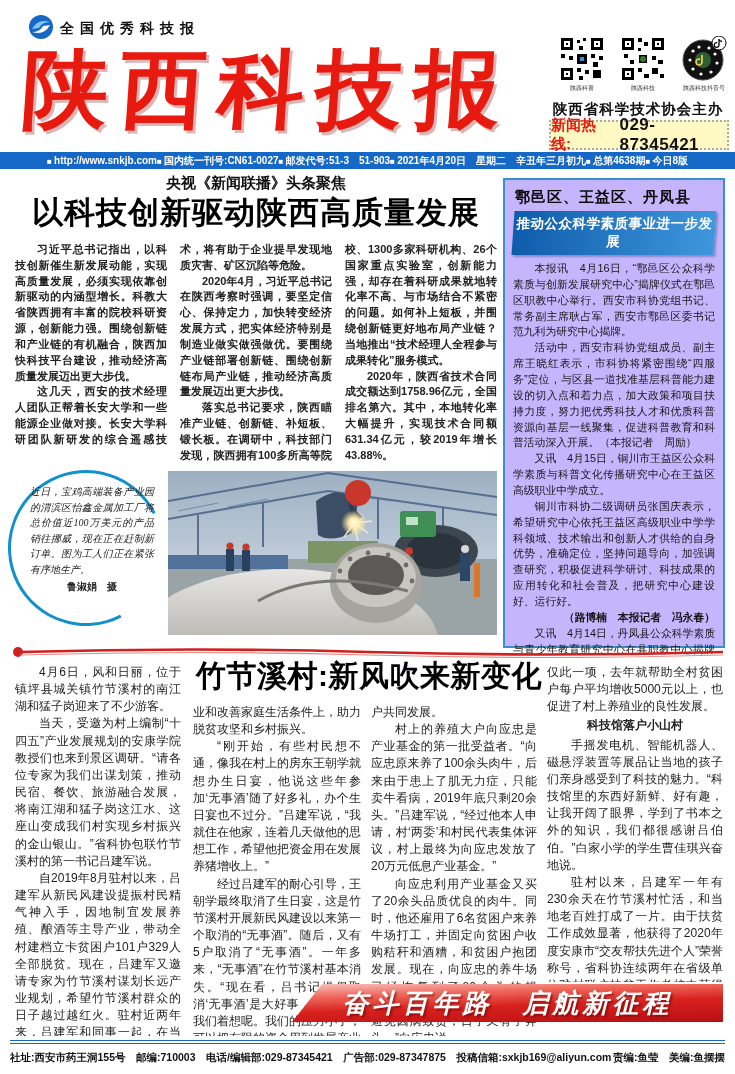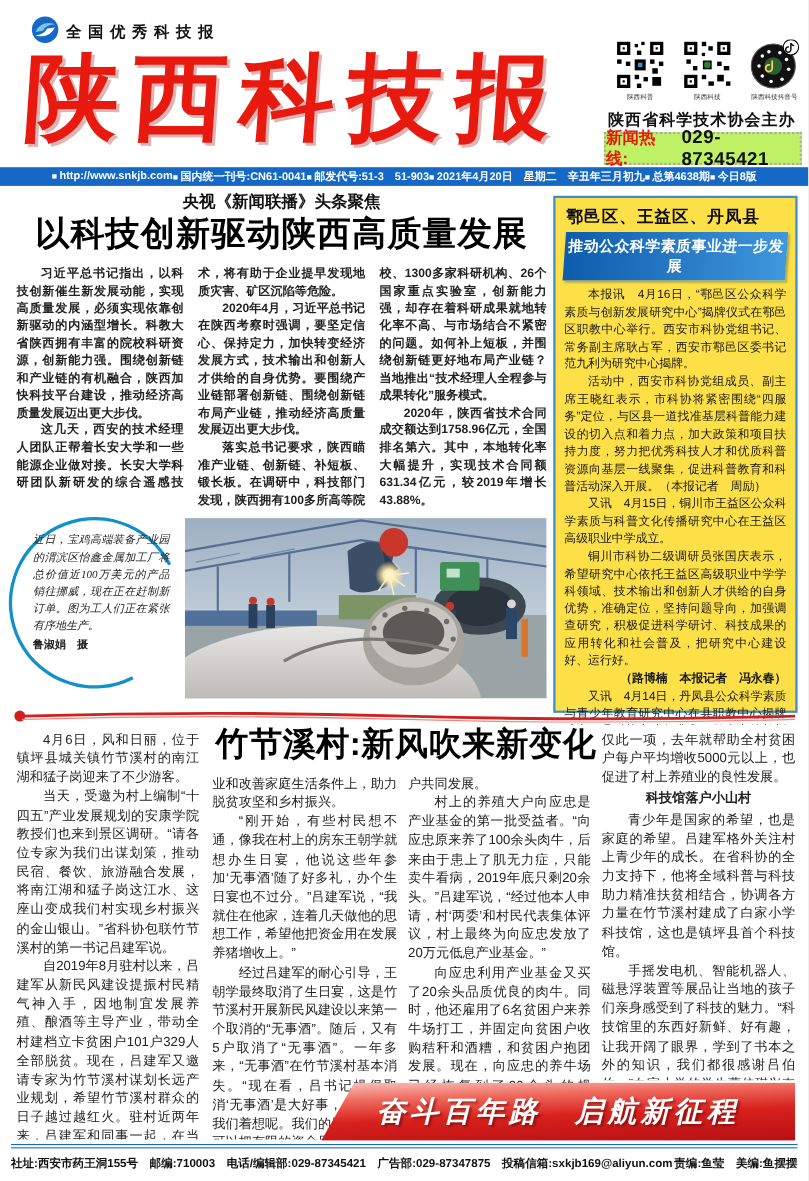--- a/index.html
+++ b/index.html
@@ -13,21 +13,21 @@
   .masthead{position:absolute;left:22px;top:30px;width:530px;height:122px;
             font-family:"DejaVu Serif",serif;font-weight:bold;font-size:86px;line-height:118px;
             color:#e8190f;letter-spacing:12px;text-shadow:3px 3px 0 rgba(140,10,5,.30);
             transform:skewX(-4deg);white-space:nowrap;}
   .qr-row{position:absolute;left:558px;top:36px;width:170px;display:flex;justify-content:space-between;}
   .qr{width:48px;display:flex;flex-direction:column;align-items:center;}
   .qr-label{font-size:6px;color:#333;margin-top:2px;white-space:nowrap;}
   .organizer{position:absolute;left:548px;top:100px;width:180px;text-align:center;
              font-size:14.5px;font-weight:bold;letter-spacing:1px;color:#111;}
   .hotline{position:absolute;left:549px;top:120px;width:176px;height:26px;border:2px dotted #aaa;
-           display:flex;align-items:center;justify-content:center;gap:8px;background:#bef264;}
+           display:flex;align-items:center;justify-content:center;gap:8px;background:#fef9c3;}
   .hotline-label{color:#e8190f;font-weight:bold;font-size:15px;}
   .hotline-num{color:#111;font-weight:bold;font-size:17px;letter-spacing:.5px;}
   .info-bar{position:absolute;left:0;top:152px;width:735px;height:17px;background:#1668c7;
             display:flex;align-items:center;justify-content:center;
             color:#fff;font-size:10px;font-weight:bold;white-space:nowrap;}
   .info-bar span::before{content:"■ ";font-size:8px;}
 
   
   .main-kicker{position:absolute;left:15px;top:174px;width:482px;text-align:center;
                font-size:15px;font-weight:bold;color:#111;}
@@ -36,26 +36,26 @@
   .main-cols{position:absolute;left:15px;top:242px;width:482px;height:228px;
              column-count:3;column-gap:13px;overflow:hidden;
              font-size:11px;line-height:1.44;text-align:justify;color:#222;}
   .main-cols p{text-indent:2em;font-weight:bold;}
 
   
   .cap-circle{position:absolute;left:8px;top:470px;width:150px;height:150px;border-radius:50%;
               border:3px solid #1191cb;border-right-color:transparent;transform:rotate(18deg);}
   .cap-text{position:absolute;left:30px;top:484px;width:124px;font-family:"Liberation Serif",serif;
             font-style:italic;font-size:10px;line-height:1.55;color:#222;text-align:justify;}
-  .cap-credit{text-align:left;font-weight:bold;font-style:normal;margin-top:2px;}
+  .cap-credit{text-align:center;font-weight:bold;font-style:normal;margin-top:2px;}
   .photo{position:absolute;left:168px;top:471px;width:329px;height:164px;overflow:hidden;}
 
   
   .right-box{position:absolute;left:503px;top:178px;width:222px;height:470px;box-sizing:border-box;
-             background:#fde047;border:2px solid #3a8fd0;padding:7px 8px;}
+             background:#c4b5fd;border:2px solid #3a8fd0;padding:7px 8px;}
   .rb-kicker{font-size:15px;font-weight:bold;color:#0b0b0b;letter-spacing:1px;margin:1px 0 4px 2px;}
   .rb-headline{background:linear-gradient(90deg,#0e5cab,#3f97dd);color:#fff;font-weight:bold;
                font-size:13.5px;text-align:center;padding:4px 0;letter-spacing:.5px;
                transform:skewX(-4deg);box-shadow:2px 2px 2px rgba(0,40,90,.3);}
   .rb-body{margin-top:6px;font-size:10.8px;line-height:1.47;text-align:justify;color:#161616;
            height:398px;overflow:hidden;}
   .rb-body p{text-indent:2em;}
   .rb-body p.byline{text-indent:0;text-align:right;font-weight:bold;}
 
   
@@ -67,21 +67,21 @@
   .bcol{position:absolute;font-size:12px;line-height:1.43;text-align:justify;color:#222;overflow:hidden;}
   .bcol p{text-indent:2em;}
   .bcol p.cont{text-indent:0;}
   .bcol p.sub{text-indent:0;text-align:center;font-weight:bold;margin:2px 0;}
   .bcol1{left:15px;top:664px;width:166px;height:372px;}
   .bcol2{left:193px;top:704px;width:168px;height:332px;}
   .bcol3{left:371px;top:704px;width:166px;height:332px;}
   .bcol4{left:547px;top:664px;width:176px;height:318px;}
 
   
-  .banner{position:absolute;left:292px;top:984px;width:431px;height:53px;
+  .banner{position:absolute;left:292px;top:984px;width:431px;height:38px;
           background:linear-gradient(178deg,#f7c6c2 0%,#ef6a5d 26%,#d8211d 55%,#b80f14 100%);
           clip-path:polygon(7% 0,100% 0,100% 100%,0 100%);
           display:flex;align-items:center;justify-content:center;}
   .banner-text{color:#fff;font-weight:bold;font-size:26px;letter-spacing:4px;
                font-style:italic;text-shadow:2px 2px 2px rgba(90,0,0,.5);white-space:nowrap;}
 
   
   .footer{position:absolute;left:10px;top:1040px;width:715px;border-top:4px double #1668c7;
           padding-top:7px;display:flex;justify-content:space-between;
           font-size:10.5px;font-weight:bold;color:#111;white-space:nowrap;}
@@ -188,33 +188,33 @@
 
   <div class="organizer">陕西省科学技术协会主办</div>
 
   <div class="hotline">
     <span class="hotline-label">新闻热线:</span>
     <span class="hotline-num">029-87345421</span>
   </div>
 
   <div class="info-bar">
     <span>http://www.snkjb.com</span>
-    <span>国内统一刊号:CN61-0041</span>
+    <span>国内统一刊号:CN61-0027</span>
     <span>邮发代号:51-3　51-903</span>
     <span>2021年4月20日　星期二　辛丑年三月初九</span>
     <span>总第4638期</span>
     <span>今日8版</span>
   </div>
 
   <div class="main-kicker">央视《新闻联播》头条聚焦</div>
   <div class="main-headline">以科技创新驱动陕西高质量发展</div>
   <div class="main-cols">
       <p>习近平总书记指出，以科技创新催生新发展动能，实现高质量发展，必须实现依靠创新驱动的内涵型增长。科教大省陕西拥有丰富的院校科研资源，创新能力强。围绕创新链和产业链的有机融合，陕西加快科技平台建设，推动经济高质量发展迈出更大步伐。</p>
       <p>这几天，西安的技术经理人团队正帮着长安大学和一些能源企业做对接。长安大学科研团队新研发的综合遥感技术，将有助于企业提早发现地质灾害、矿区沉陷等危险。</p>
-      <p>2020年4月，习近平总书记在陕西考察时强调，要坚定信心、保持定力，加快转变经济发展方式，技术输出和创新人才供给的自身优势。要围绕产业链部署创新链、围绕创新链布局产业链，推动经济高质量发展迈出更大步伐。</p>
+      <p>2020年4月，习近平总书记在陕西考察时强调，要坚定信心、保持定力，加快转变经济发展方式，把实体经济特别是制造业做实做强做优。要围绕产业链部署创新链、围绕创新链布局产业链，推动经济高质量发展迈出更大步伐。</p>
       <p>落实总书记要求，陕西瞄准产业链、创新链、补短板、锻长板。在调研中，科技部门发现，陕西拥有100多所高等院校、1300多家科研机构、26个国家重点实验室，创新能力强，却存在着科研成果就地转化率不高、与市场结合不紧密的问题。如何补上短板，并围绕创新链更好地布局产业链？当地推出“技术经理人全程参与成果转化”服务模式。</p>
       <p>2020年，陕西省技术合同成交额达到1758.96亿元，全国排名第六。其中，本地转化率大幅提升，实现技术合同额631.34亿元，较2019年增长43.88%。</p>
     </div>
 
   <div class="cap-circle"></div>
   <div class="cap-text">
     <span>近日，宝鸡高端装备产业园的渭滨区怡鑫金属加工厂将总价值近100万美元的产品销往挪威，现在正在赶制新订单。图为工人们正在紧张有序地生产。</span>
     <div class="cap-credit">鲁淑娟　摄</div>
   </div>
 
@@ -328,21 +328,20 @@
     </div>
   <div class="bcol bcol3">
       <p class="cont">户共同发展。</p>
       <p>村上的养殖大户向应忠是产业基金的第一批受益者。“向应忠原来养了100余头肉牛，后来由于患上了肌无力症，只能卖牛看病，2019年底只剩20余头。”吕建军说，“经过他本人申请，村‘两委’和村民代表集体评议，村上最终为向应忠发放了20万元低息产业基金。”</p>
       <p>向应忠利用产业基金又买了20余头品质优良的肉牛。同时，他还雇用了6名贫困户来养牛场打工，并固定向贫困户收购秸秆和酒糟，和贫困户抱团发展。现在，向应忠的养牛场已经恢复到了80余头的规模。“感谢吕书记的帮助，让我避免因病致贫，日子又有了奔头。”向应忠说。</p>
       <p>现在，竹节溪村建立了“党支部+经济体+贫困户”的发展机制，充分发挥公司、专业合作社、大户等带动作用，因地制宜发展养殖、腊肉、酿酒等产业，通过签订认购协议，以略高于市场价的方式向贫困户收购原材料、购买劳动力服务，带动贫困户实现长期增产增收。</p>
     </div>
   <div class="bcol bcol4">
       <p class="cont">仅此一项，去年就帮助全村贫困户每户平均增收5000元以上，也促进了村上养殖业的良性发展。</p>
       <p class="sub">科技馆落户小山村</p>
-      <p>青少年是国家的希望，也是家庭的希望。吕建军格外关注村上青少年的成长。在省科协的全力支持下，他将全域科普与科技助力精准扶贫相结合，协调各方力量在竹节溪村建成了白家小学科技馆，这也是镇坪县首个科技馆。</p>
       <p>手摇发电机、智能机器人、磁悬浮装置等展品让当地的孩子们亲身感受到了科技的魅力。“科技馆里的东西好新鲜、好有趣，让我开阔了眼界，学到了书本之外的知识，我们都很感谢吕伯伯。”白家小学的学生曹佳琪兴奋地说。</p>
       <p>驻村以来，吕建军一年有230余天在竹节溪村忙活，和当地老百姓打成了一片。由于扶贫工作成效显著，他获得了2020年度安康市“交友帮扶先进个人”荣誉称号，省科协连续两年在省级单位驻村联户扶贫工作考核中获得优秀等次。</p>
     </div>
 
   <div class="banner">
     <span class="banner-text">奋斗百年路　启航新征程</span>
   </div>
 
   <div class="footer">
     <span>社址:西安市药王洞155号　邮编:710003　电话/编辑部:029-87345421　广告部:029-87347875　投稿信箱:sxkjb169@aliyun.com</span>

